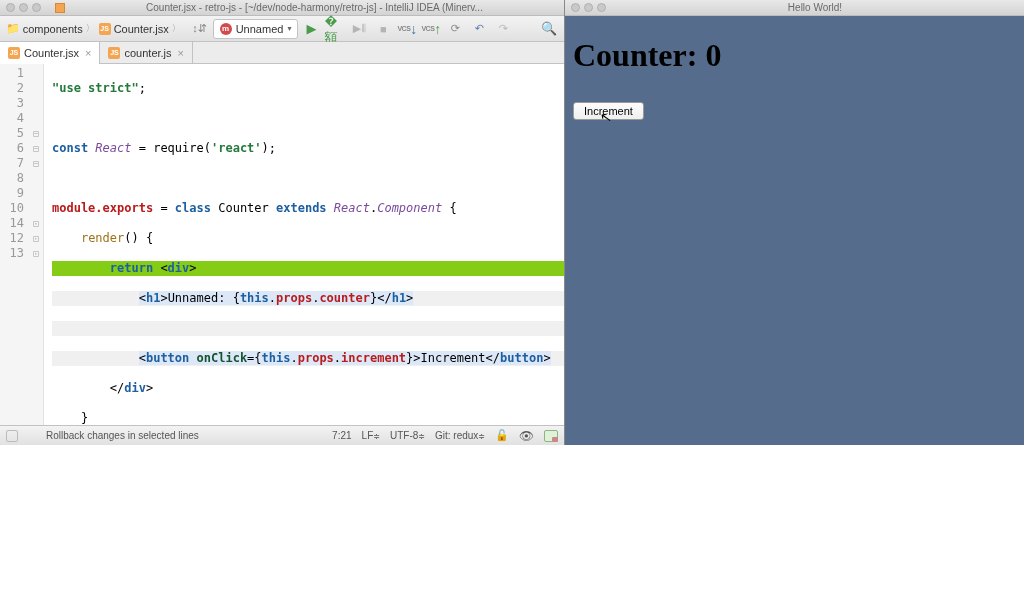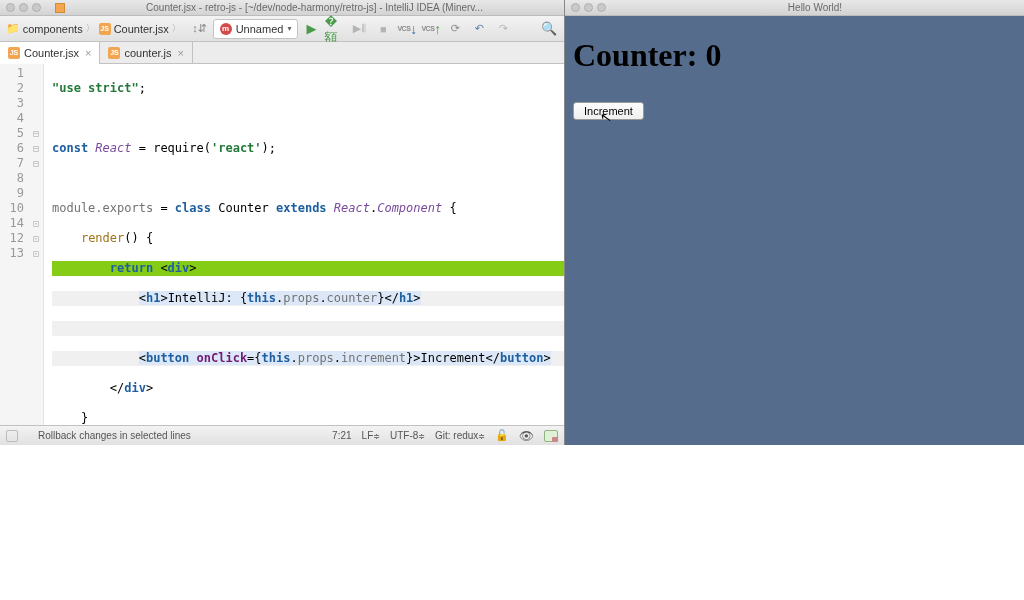--- a/index.html
+++ b/index.html
@@ -44,24 +44,24 @@
   .code-area { flex: 1; padding: 2px 0 2px 8px; white-space: pre; position: relative; }
   .ln { height: 15px; }
   .ln.hl { background: #84cc16; }
   .ln.sel { background: #f0f0f0; }
   .sel-in { background: #dce8f7; }
   .str { color: #247a3a; font-weight: bold; }
   .kw { color: #1d5fa0; font-weight: bold; }
   .id { color: #7a4a9e; font-style: italic; }
   .fn { color: #a0721a; }
   .tag { color: #1d5fa0; font-weight: bold; }
-  .mbr { color: #737373; }
-  .pl { color: #701a75; font-weight: bold;}
-
-  .statusbar { height: 20px; background: linear-gradient(#f3f3f3,#e1e1e1); border-top: 1px solid #c2c2c2; display: flex; align-items: center; padding: 0 6px; gap: 20px; font-size: 10px; color: #555; }
+  .mbr { color: #b91c1c; font-weight: bold; }
+  .pl { color: #14532d; font-weight: bold;}
+
+  .statusbar { height: 20px; background: linear-gradient(#f3f3f3,#e1e1e1); border-top: 1px solid #c2c2c2; display: flex; align-items: center; padding: 0 6px; gap: 28px; font-size: 10px; color: #555; }
   .statusbar .sright { display: flex; align-items: center; gap: 10px; }
   .hint-ic { width: 12px; height: 12px; border: 1px solid #bbb; border-radius: 2px; }
   .lock-ic { font-size: 11px; color: #888; }
   .insp { width: 14px; height: 12px; border: 1px solid #8fb382; border-radius: 2px; background: #dff1d6; position: relative; }
   .insp::after { content: ""; position: absolute; right: -1px; bottom: -1px; width: 6px; height: 5px; background: #c88; border-radius: 1px; }
 
   
   .browser-body { flex: 1; background: #556c8c; padding: 21px 8px; position: relative; }
   .counter-h1 { font-family: "Times New Roman", serif; font-size: 32px; font-weight: bold; color: #000; margin-bottom: 28px; }
   .inc-btn { font-family: "Lucida Grande", Arial, sans-serif; font-size: 11px; background: linear-gradient(#fdfdfd,#efefef); border: 1px solid #9a9a9a; border-radius: 3px; padding: 2px 10px; }
@@ -163,21 +163,21 @@
         <div class="fold" style="top:182px;">⊡</div>
       </div>
       <div class="code-area">
 <div class="ln"><span class="str">"use strict"</span>;</div>
 <div class="ln"></div>
 <div class="ln"><span class="kw">const</span> <span class="id">React</span> = <span>require</span>(<span class="str">'react'</span>);</div>
 <div class="ln"></div>
 <div class="ln"><span class="mbr">module.exports</span> = <span class="kw">class</span> <span>Counter</span> <span class="kw">extends</span> <span class="id">React</span>.<span class="id">Component</span> {</div>
 <div class="ln">    <span class="fn">render</span>() {</div>
 <div class="ln hl">        <span class="kw">return</span> &lt;<span class="tag">div</span>&gt;</div>
-<div class="ln sel">            <span class="sel-in">&lt;<span class="tag">h1</span>&gt;<span>IntelliJ: </span>{<span class="kw">this</span>.<span class="mbr">props</span>.<span class="mbr">counter</span>}&lt;/<span class="tag">h1</span>&gt;</span></div>
+<div class="ln sel">            <span class="sel-in">&lt;<span class="tag">h1</span>&gt;<span>Unnamed: </span>{<span class="kw">this</span>.<span class="mbr">props</span>.<span class="mbr">counter</span>}&lt;/<span class="tag">h1</span>&gt;</span></div>
 <div class="ln sel"></div>
 <div class="ln sel">            <span class="sel-in">&lt;<span class="tag">button</span> <span class="pl">onClick</span>={<span class="kw">this</span>.<span class="mbr">props</span>.<span class="mbr">increment</span>}&gt;<span>Increment</span>&lt;/<span class="tag">button</span>&gt;</span></div>
 <div class="ln">        &lt;/<span class="tag">div</span>&gt;</div>
 <div class="ln">    }</div>
 <div class="ln">};</div>
       </div>
     </div>
 
     <div class="statusbar">
       <span class="hint-ic"></span>

